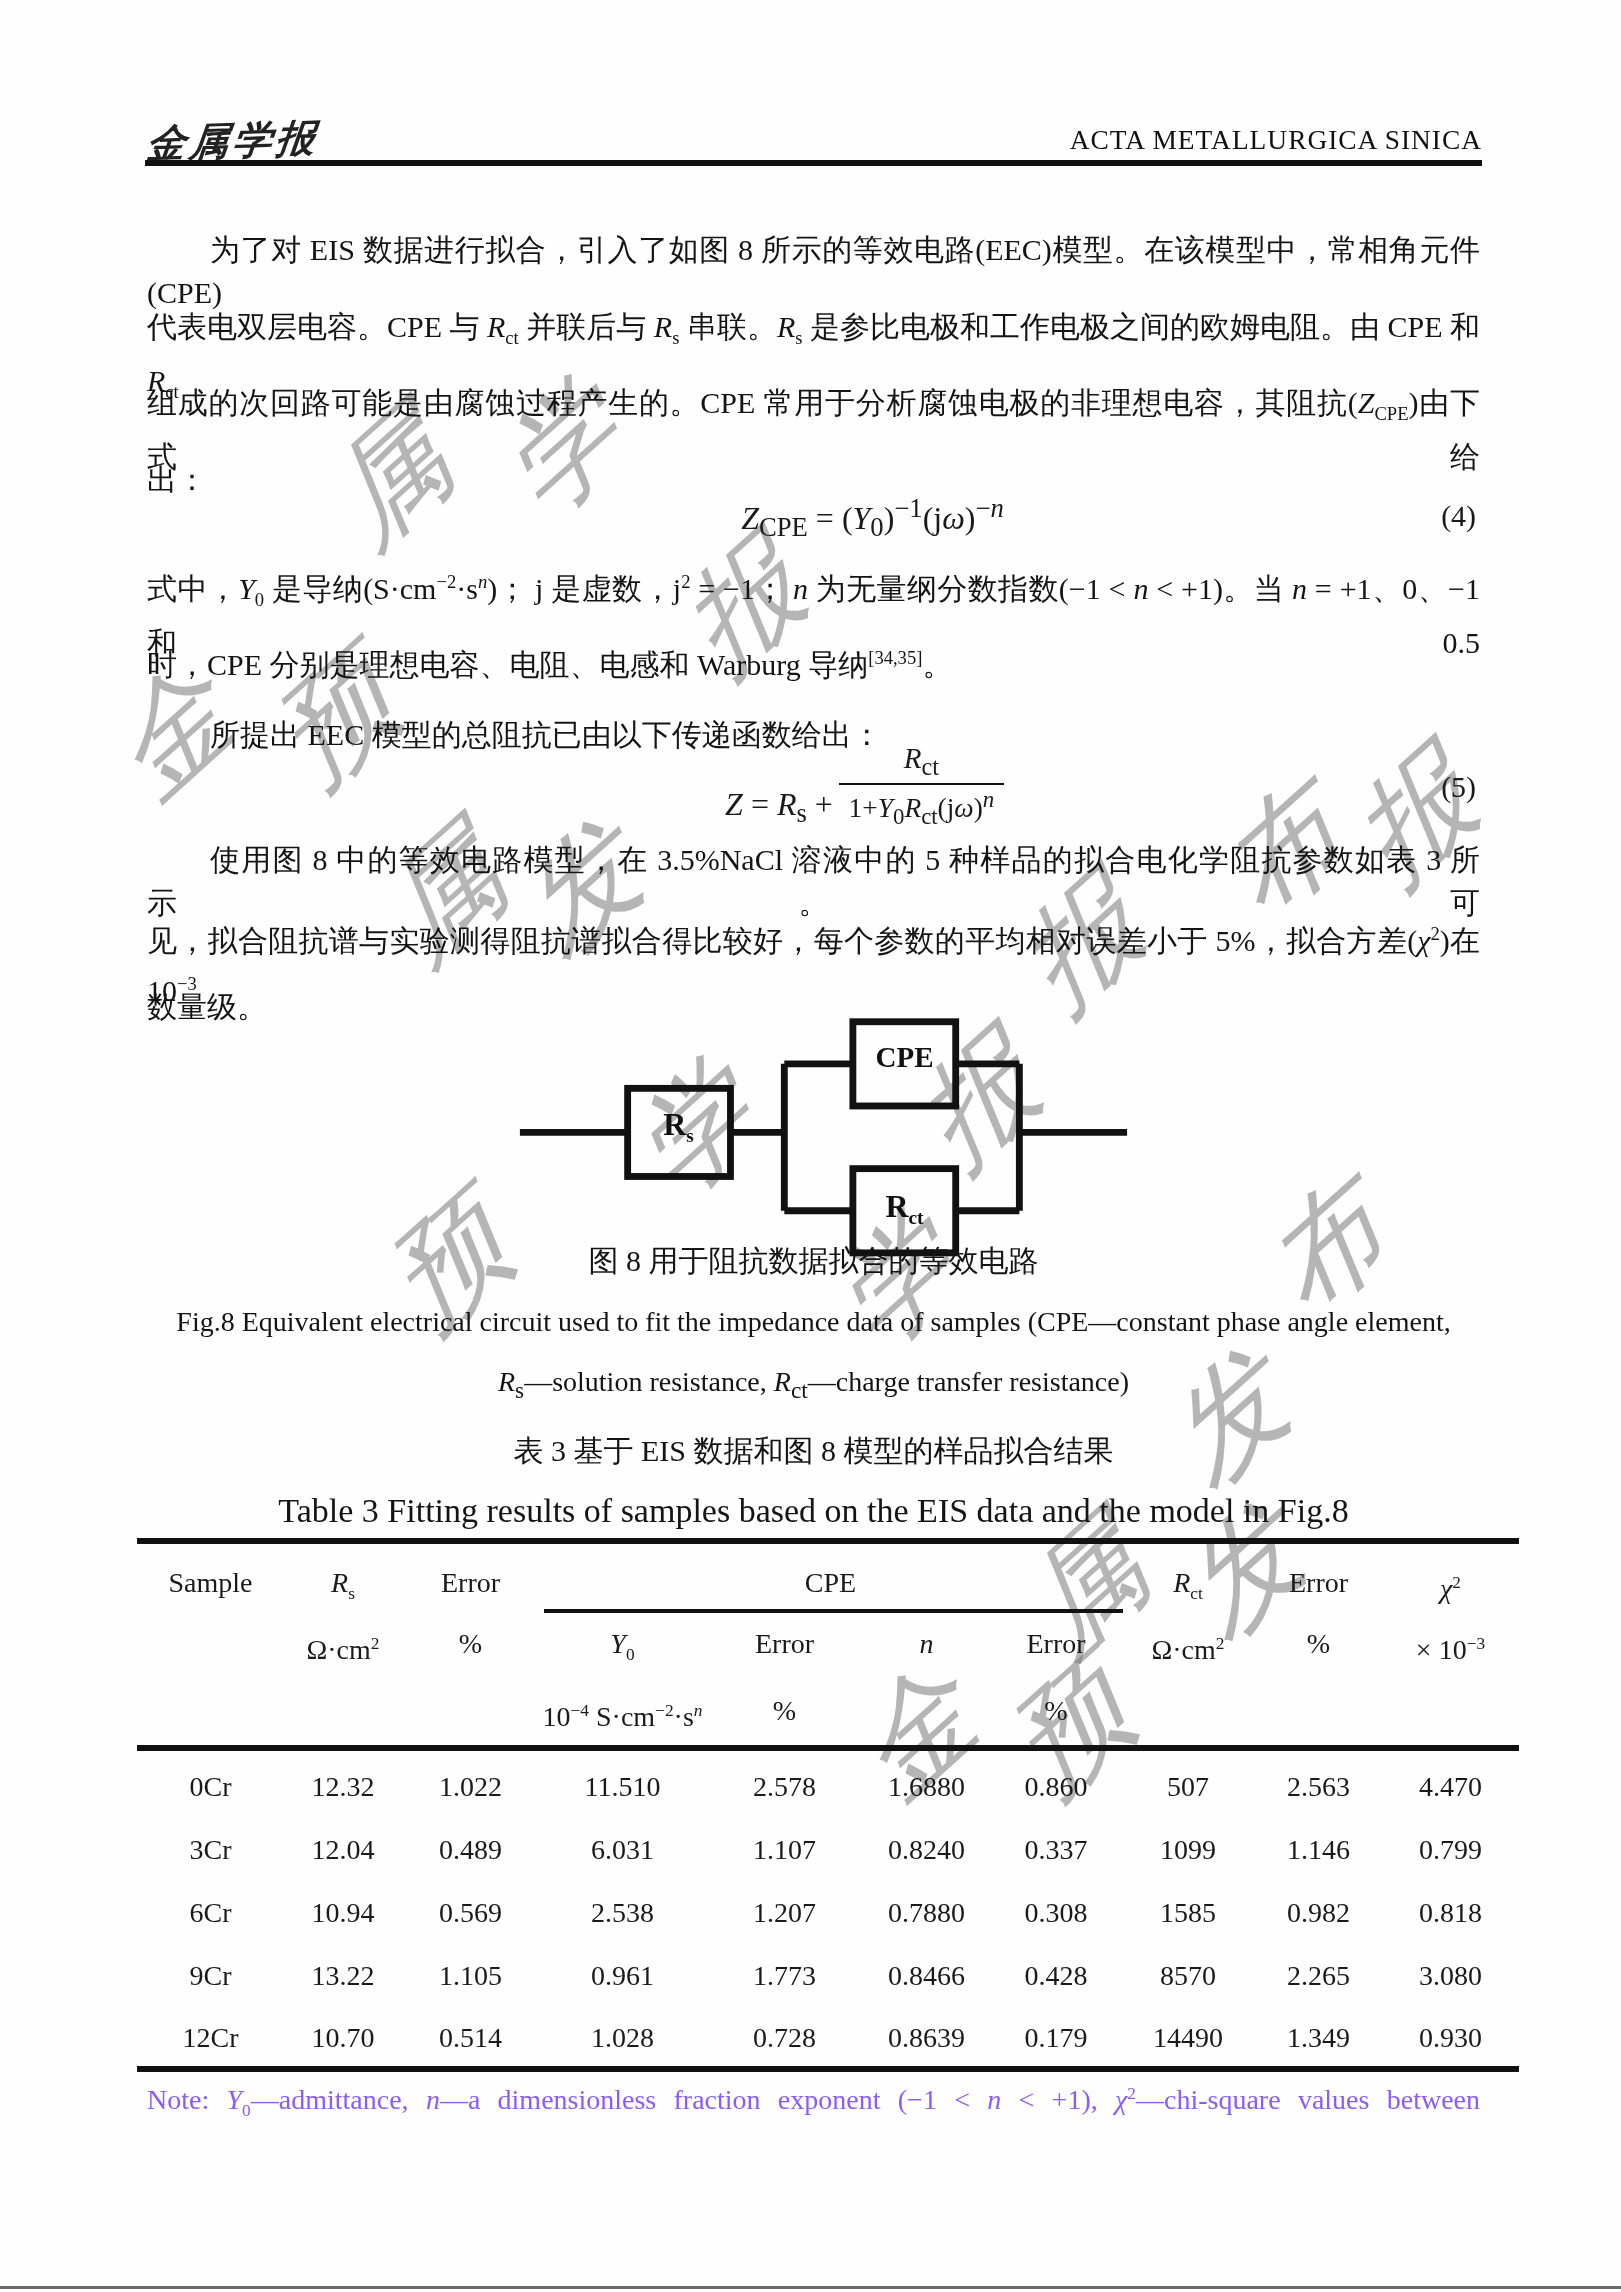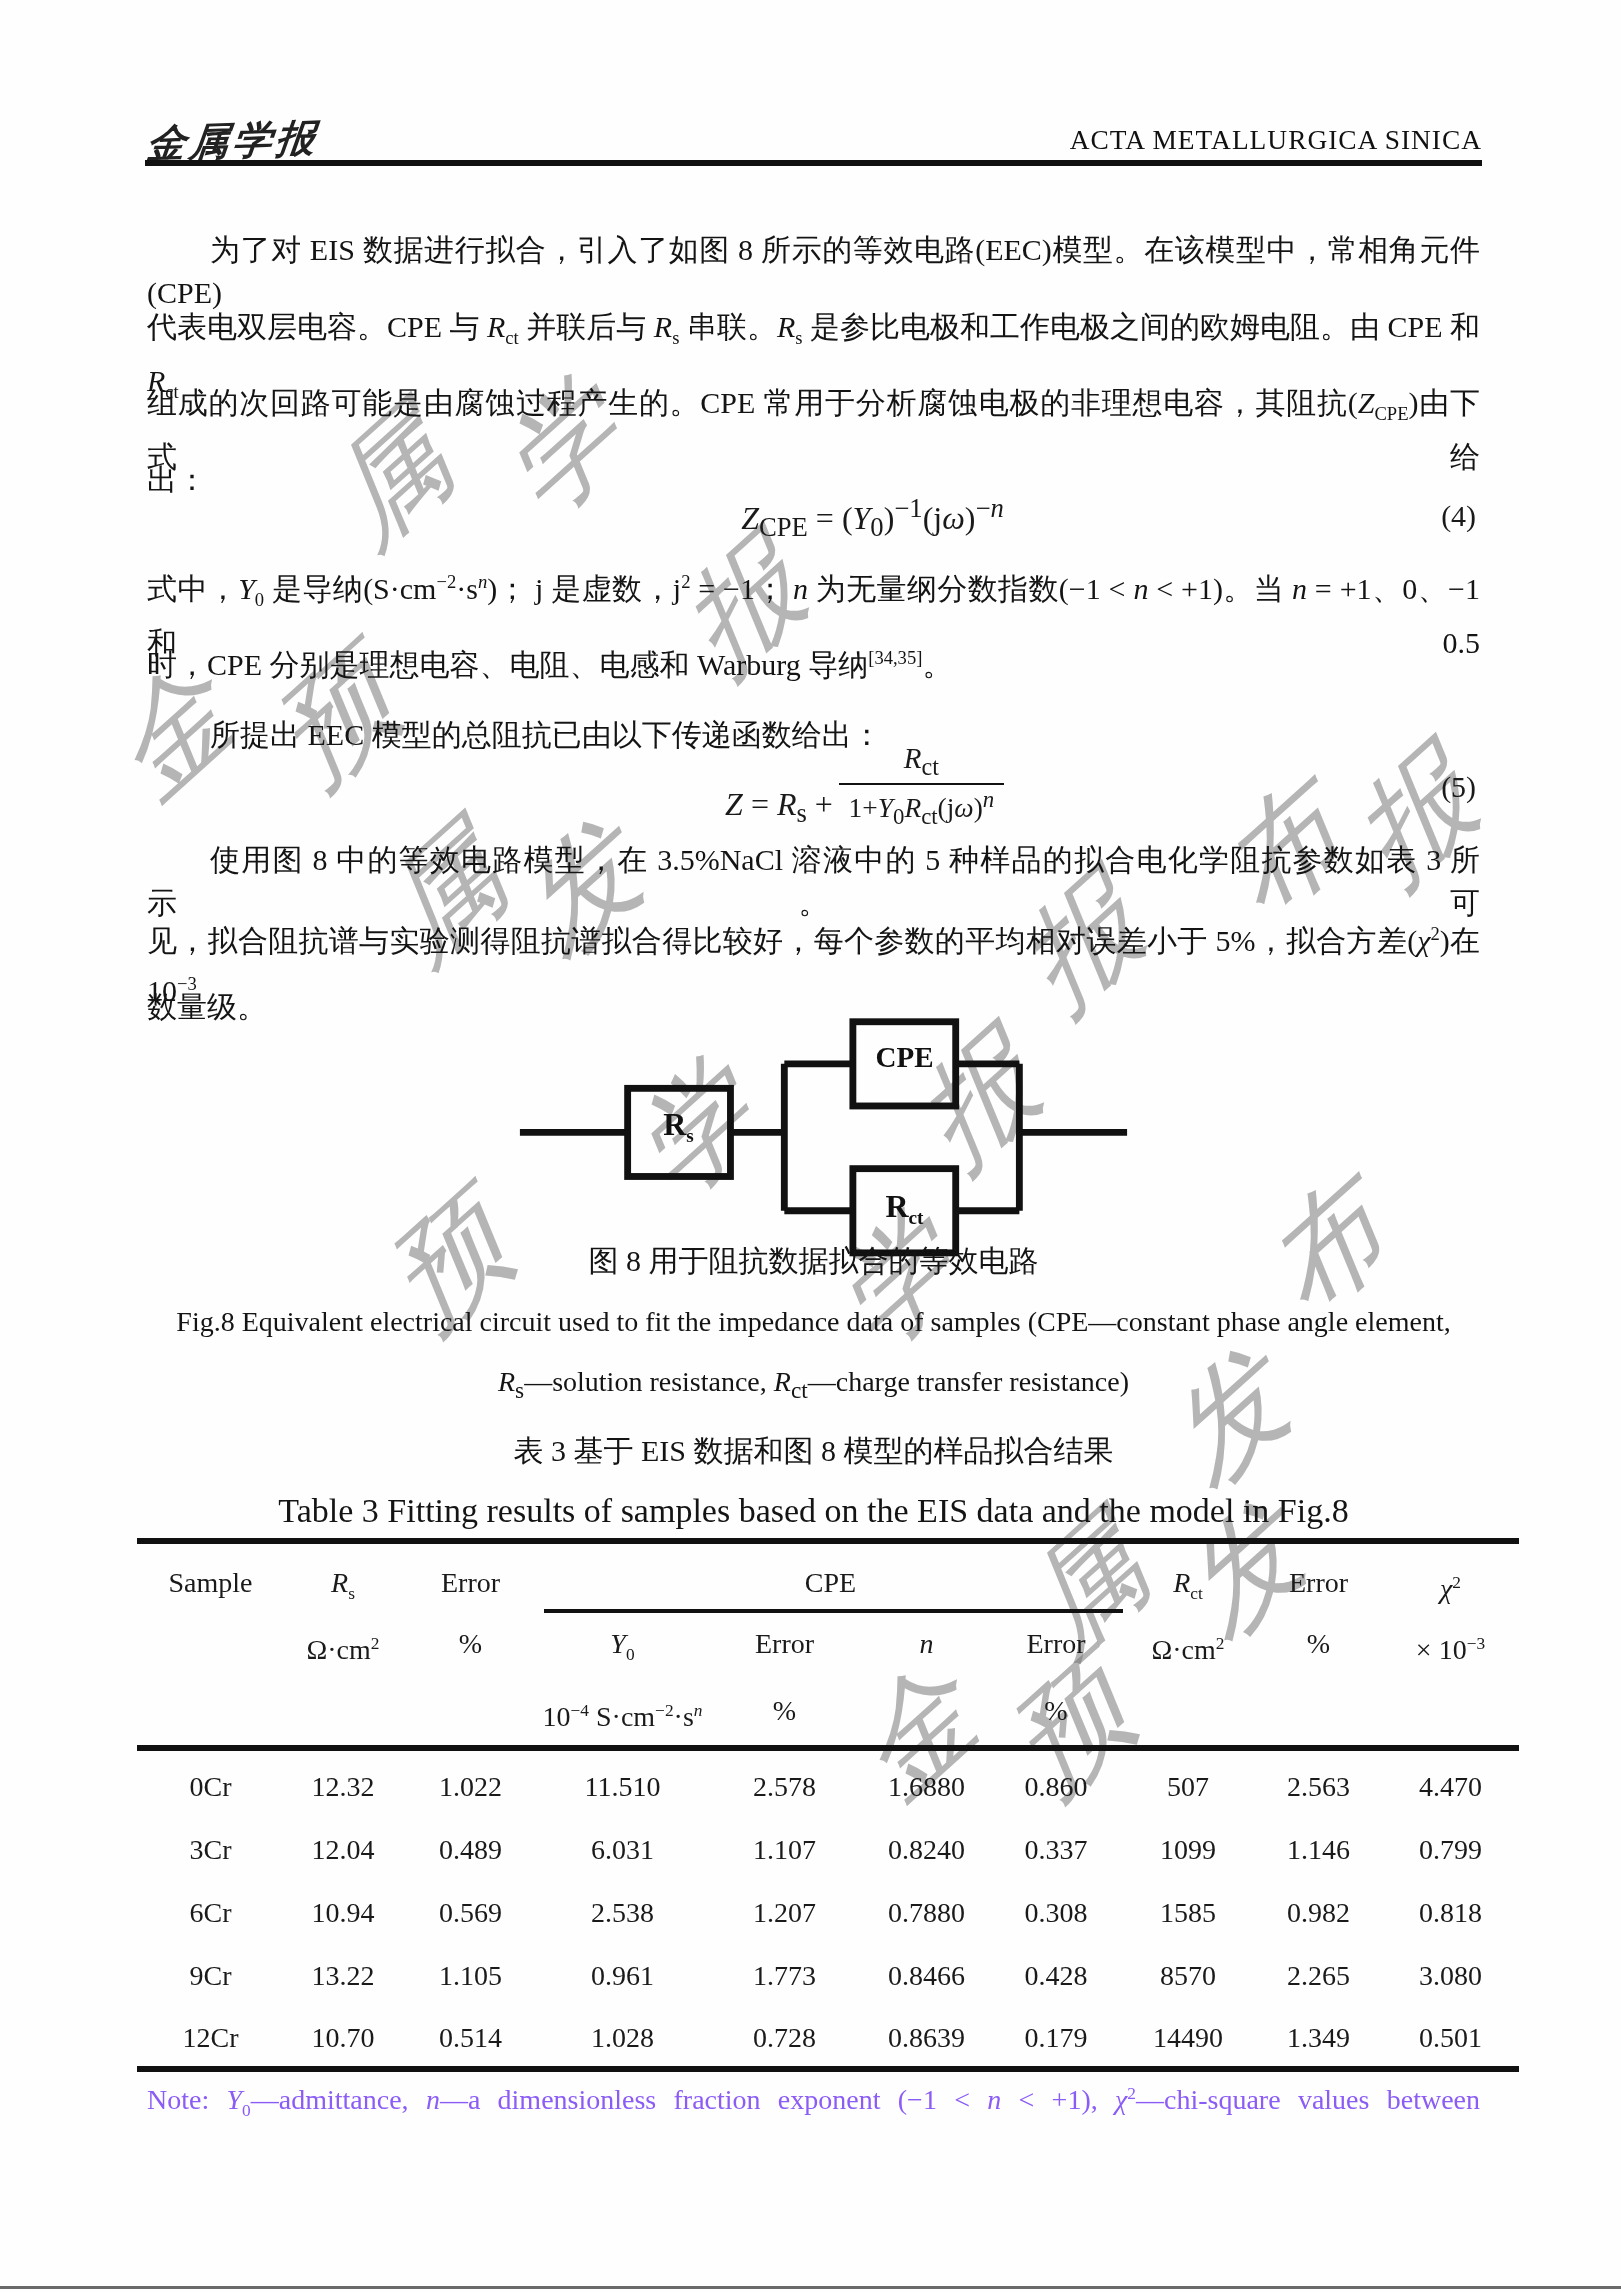--- a/index.html
+++ b/index.html
@@ -239,21 +239,21 @@
         <div class="trow" style="top: 478px;">
           <span>12Cr</span>
           <span>10.70</span>
           <span>0.514</span>
           <span>1.028</span>
           <span>0.728</span>
           <span>0.8639</span>
           <span>0.179</span>
           <span>14490</span>
           <span>1.349</span>
-          <span>0.501</span>
+          <span>0.930</span>
         </div>
       </div>
 
     <div class="trule" style="top:528px;height:5.9px"></div>
   </div>
 
   <div class="note">Note: <i>Y</i><sub>0</sub>—admittance, <i>n</i>—a dimensionless fraction exponent (−1 &lt; <i>n</i> &lt; +1), <i>χ</i><sup>2</sup>—chi-square values between</div>
 
   <div class="hr-bottom"></div>
 </div>

